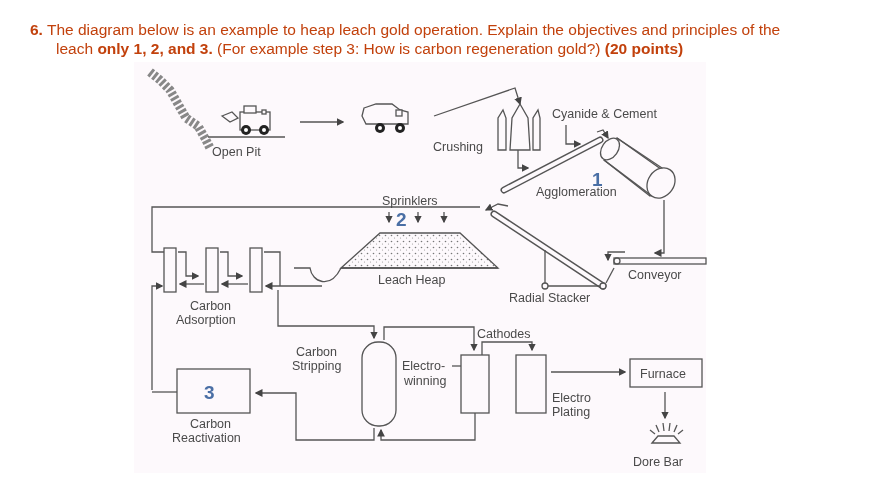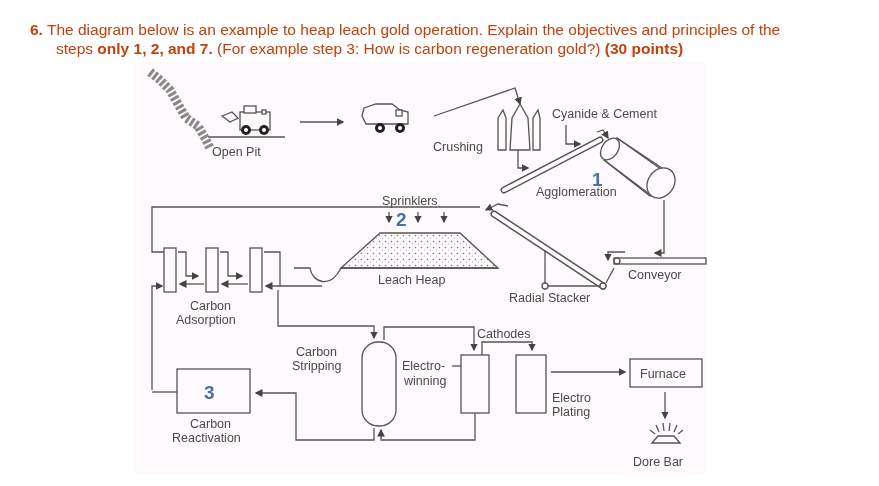--- a/index.html
+++ b/index.html
@@ -19,21 +19,21 @@
     .lbl { font-family: "Liberation Sans", "DejaVu Sans", sans-serif; font-size: 12.5px; fill: #4a4a4a; }
     .step { font-family: "Liberation Sans", "DejaVu Sans", sans-serif; font-size: 19px; font-weight: bold; fill: #4a6fa5; }
     .ln { stroke: #555; stroke-width: 1.3; fill: none; }
     .fillw { fill: #fdf9fc; stroke: #555; stroke-width: 1.3; }
   </style>
 </head>
 <body>
 
 <div class="question">
   <div><b>6.</b> <span>The diagram below is an example to heap leach gold operation. Explain the objectives and principles of the</span></div>
-  <div class="line2"><span>steps </span><b>only 1, 2, and 7.</b><span> (For example step 3: How is carbon regeneration gold?) </span><b>(30 points)</b></div>
+  <div class="line2"><span>leach </span><b>only 1, 2, and 3.</b><span> (For example step 3: How is carbon regeneration gold?) </span><b>(20 points)</b></div>
 </div>
 
 <div class="panel"></div>
 
 <svg width="879" height="486" viewBox="0 0 879 486">
   <defs>
     <marker id="ah" markerWidth="6" markerHeight="6" refX="5" refY="3" orient="auto">
       <path d="M0,0 L6,3 L0,6 z" fill="#444"></path>
     </marker>
     <pattern id="dots" width="6" height="6" patternUnits="userSpaceOnUse">

